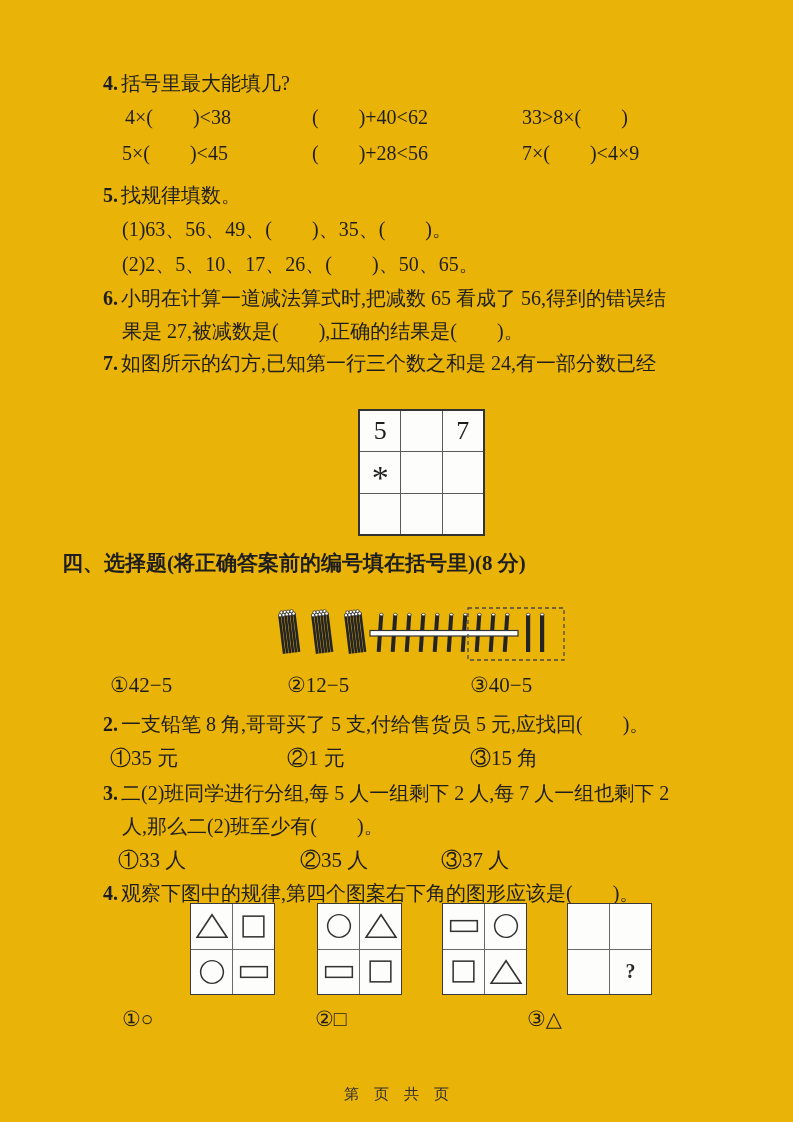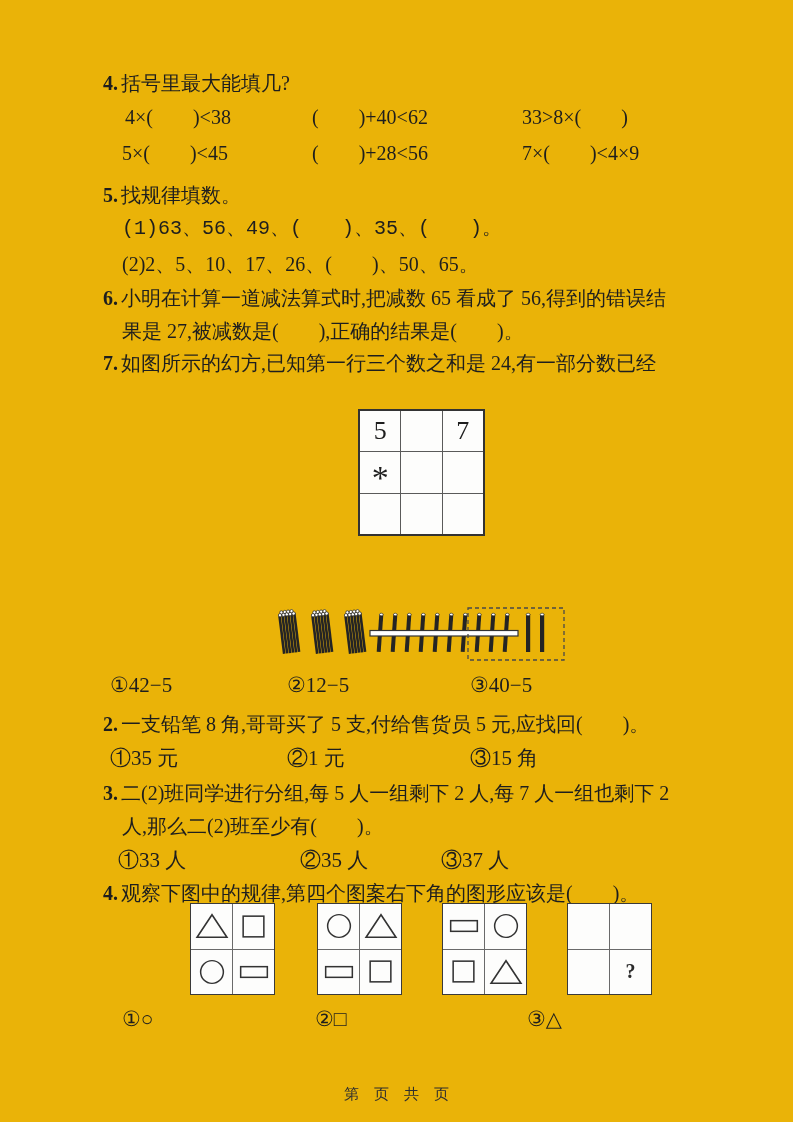--- a/index.html
+++ b/index.html
@@ -56,21 +56,21 @@
   </div>
   <div class="line" style="left:122px;top:140px;width:600px;">
     <span class="col" style="left:0;">5×(　　)&lt;45</span>
     <span class="col" style="left:190px;">(　　)+28&lt;56</span>
     <span class="col" style="left:400px;">7×(　　)&lt;4×9</span>
   </div>
 
   <div class="line" style="left:103px;top:182px;">
     <span class="qnum">5.</span><span>找规律填数。</span>
   </div>
-  <div class="line" style="left:122px;top:216px;font-family:Liberation Mono, monospace;">(1)63、56、49、(　　)、35、(　　)。</div>
+  <div class="line" style="left:122px;top:216px;">(1)63、56、49、(　　)、35、(　　)。</div>
   <div class="line" style="left:122px;top:251px;">(2)2、5、10、17、26、(　　)、50、65。</div>
 
   <div class="line" style="left:103px;top:285px;">
     <span class="qnum">6.</span><span>小明在计算一道减法算式时,把减数 65 看成了 56,得到的错误结</span>
   </div>
   <div class="line" style="left:122px;top:318px;">果是 27,被减数是(　　),正确的结果是(　　)。</div>
 
   <div class="line" style="left:103px;top:350px;">
     <span class="qnum">7.</span><span>如图所示的幻方,已知第一行三个数之和是 24,有一部分数已经</span>
   </div>
@@ -80,20 +80,21 @@
       <div class="ms-cell"></div>
       <div class="ms-cell">7</div>
       <div class="ms-cell star">*</div>
       <div class="ms-cell"></div>
       <div class="ms-cell"></div>
       <div class="ms-cell"></div>
       <div class="ms-cell"></div>
       <div class="ms-cell"></div>
     </div>
 
+  <div class="line sec-heading" style="left:62px;top:550px;">四、选择题(将正确答案前的编号填在括号里)(8 分)</div>
 
   <div class="sticks">
     <svg width="295" height="56" viewBox="0 0 295 56" xmlns="http://www.w3.org/2000/svg">
         <g transform="translate(8,4) rotate(-7 9 20)">
           <rect x="0" y="4" width="2.6" height="39" fill="#242424"></rect>
           <rect x="3" y="4" width="2.6" height="39" fill="#242424"></rect>
           <rect x="6" y="4" width="2.6" height="39" fill="#242424"></rect>
           <rect x="9" y="4" width="2.6" height="39" fill="#242424"></rect>
           <rect x="12" y="4" width="2.6" height="39" fill="#242424"></rect>
           <rect x="15" y="4" width="2.6" height="39" fill="#242424"></rect>

